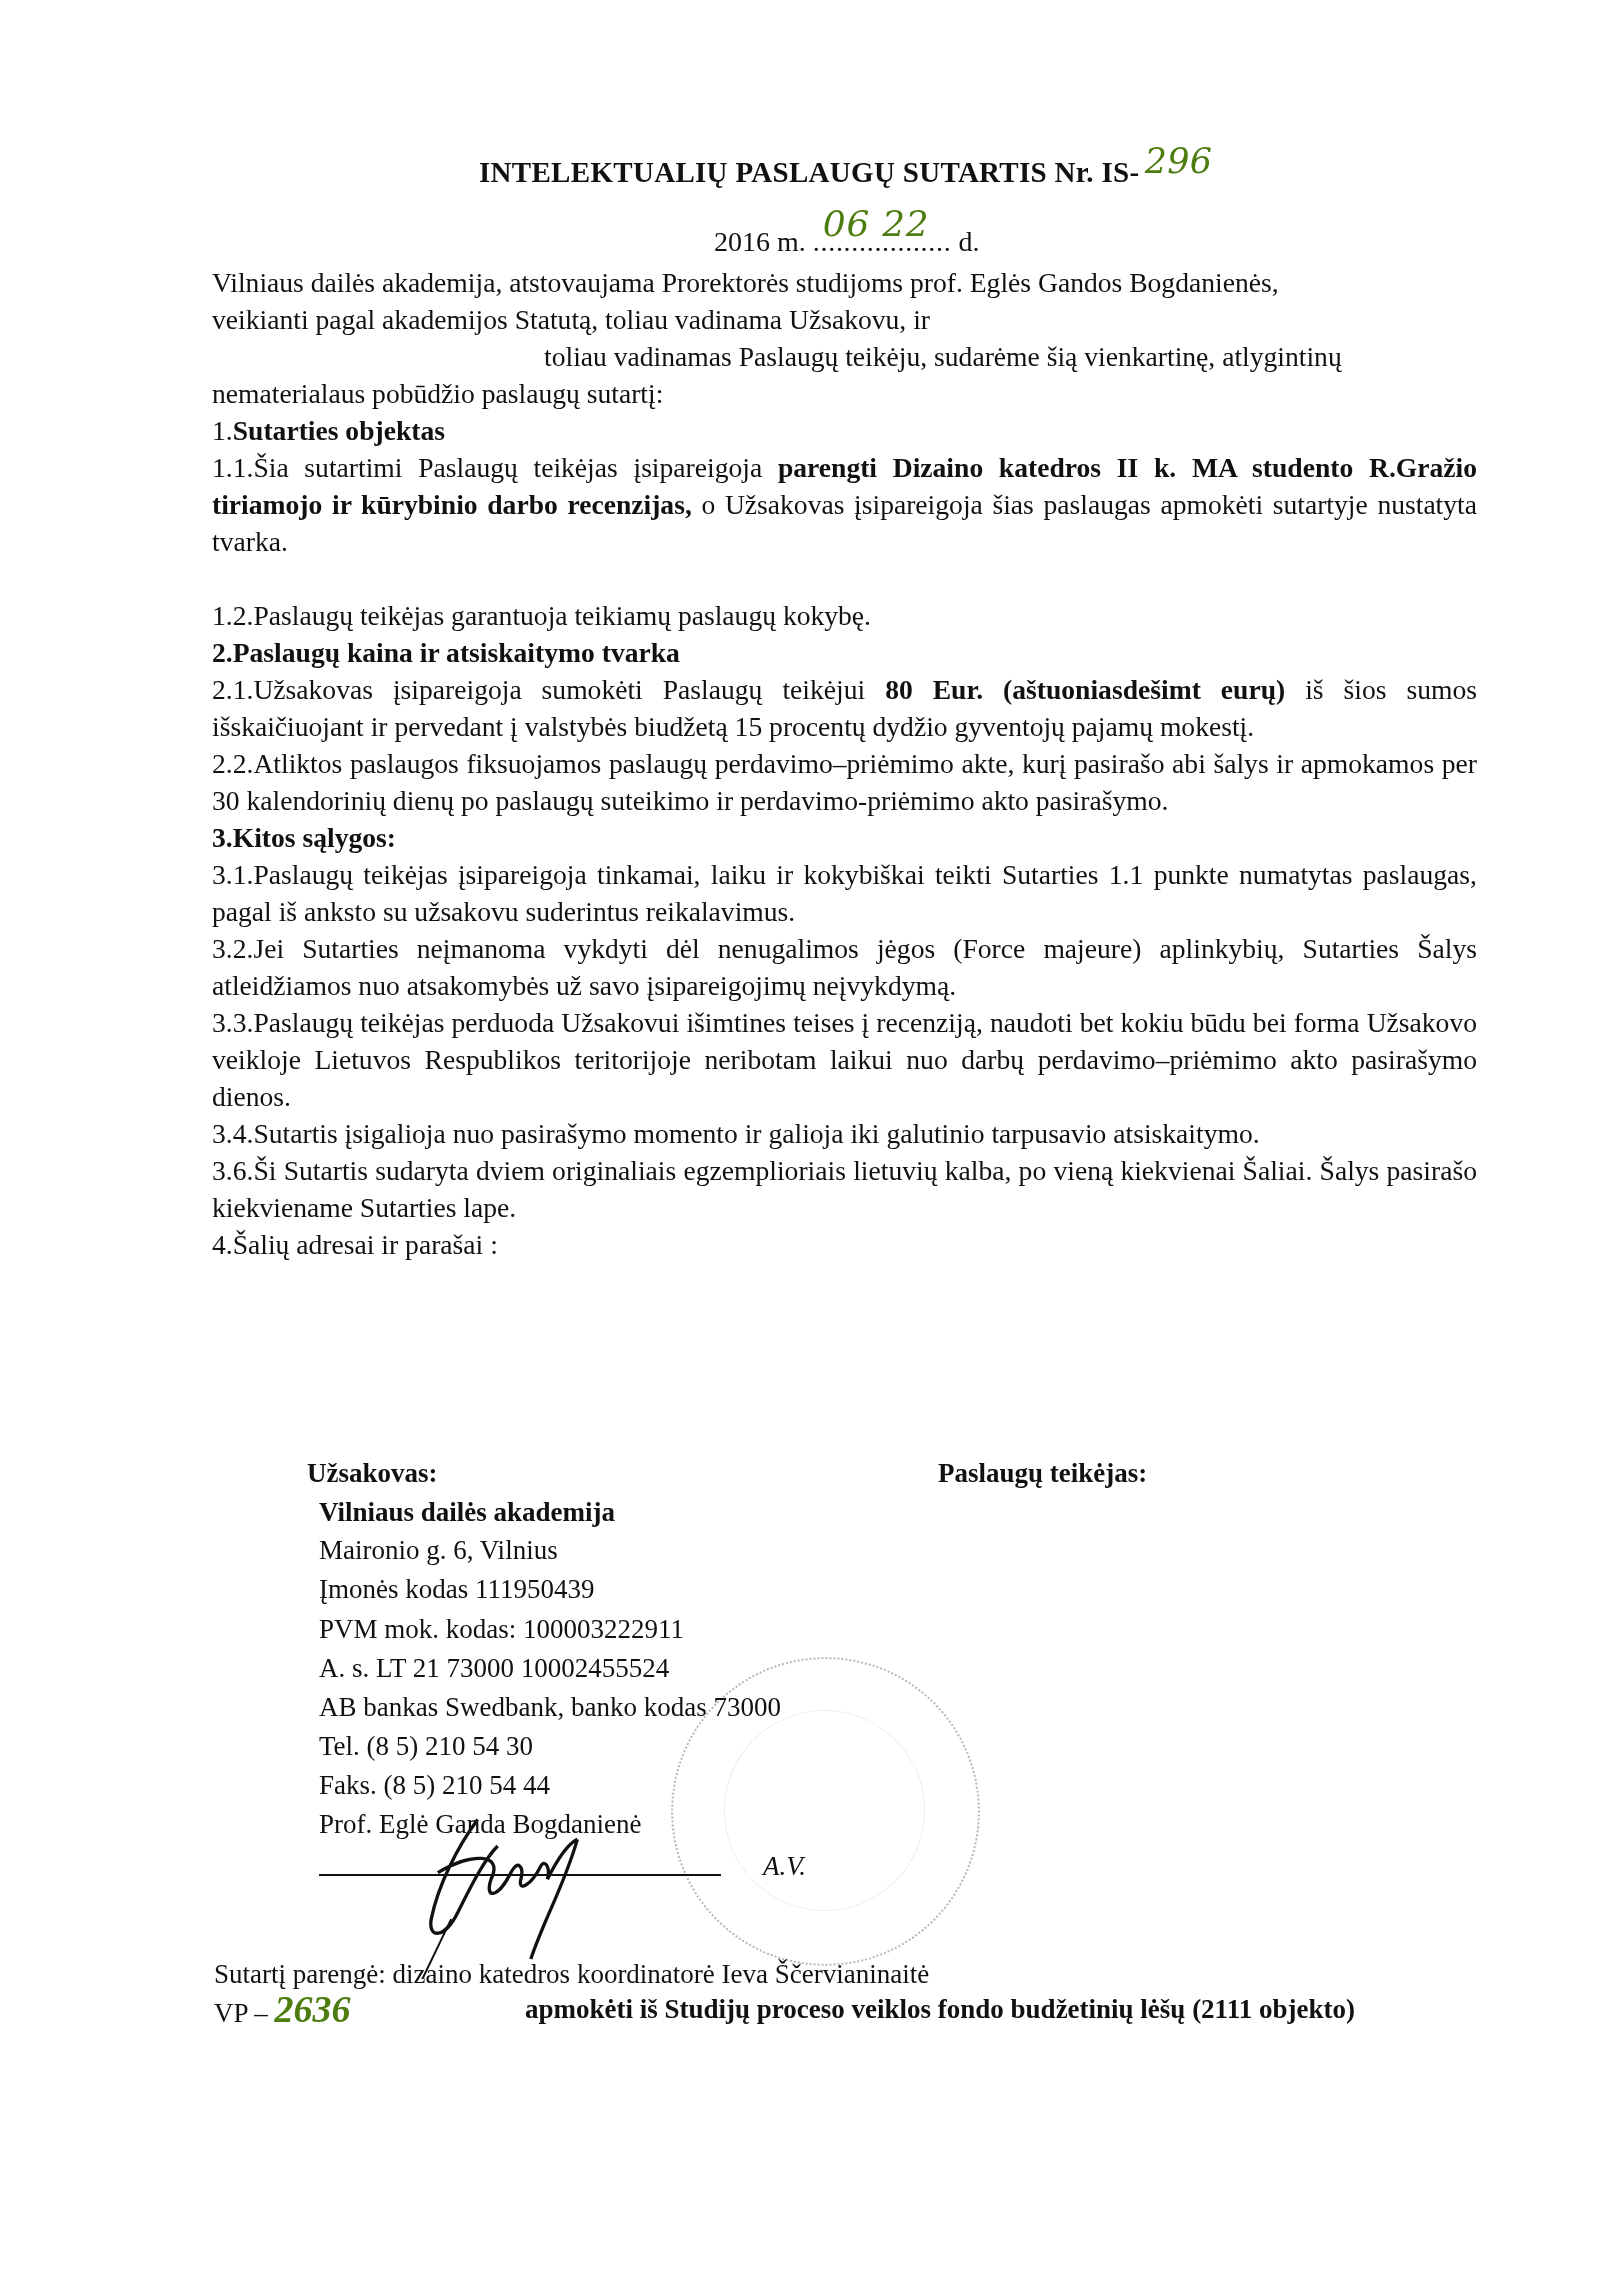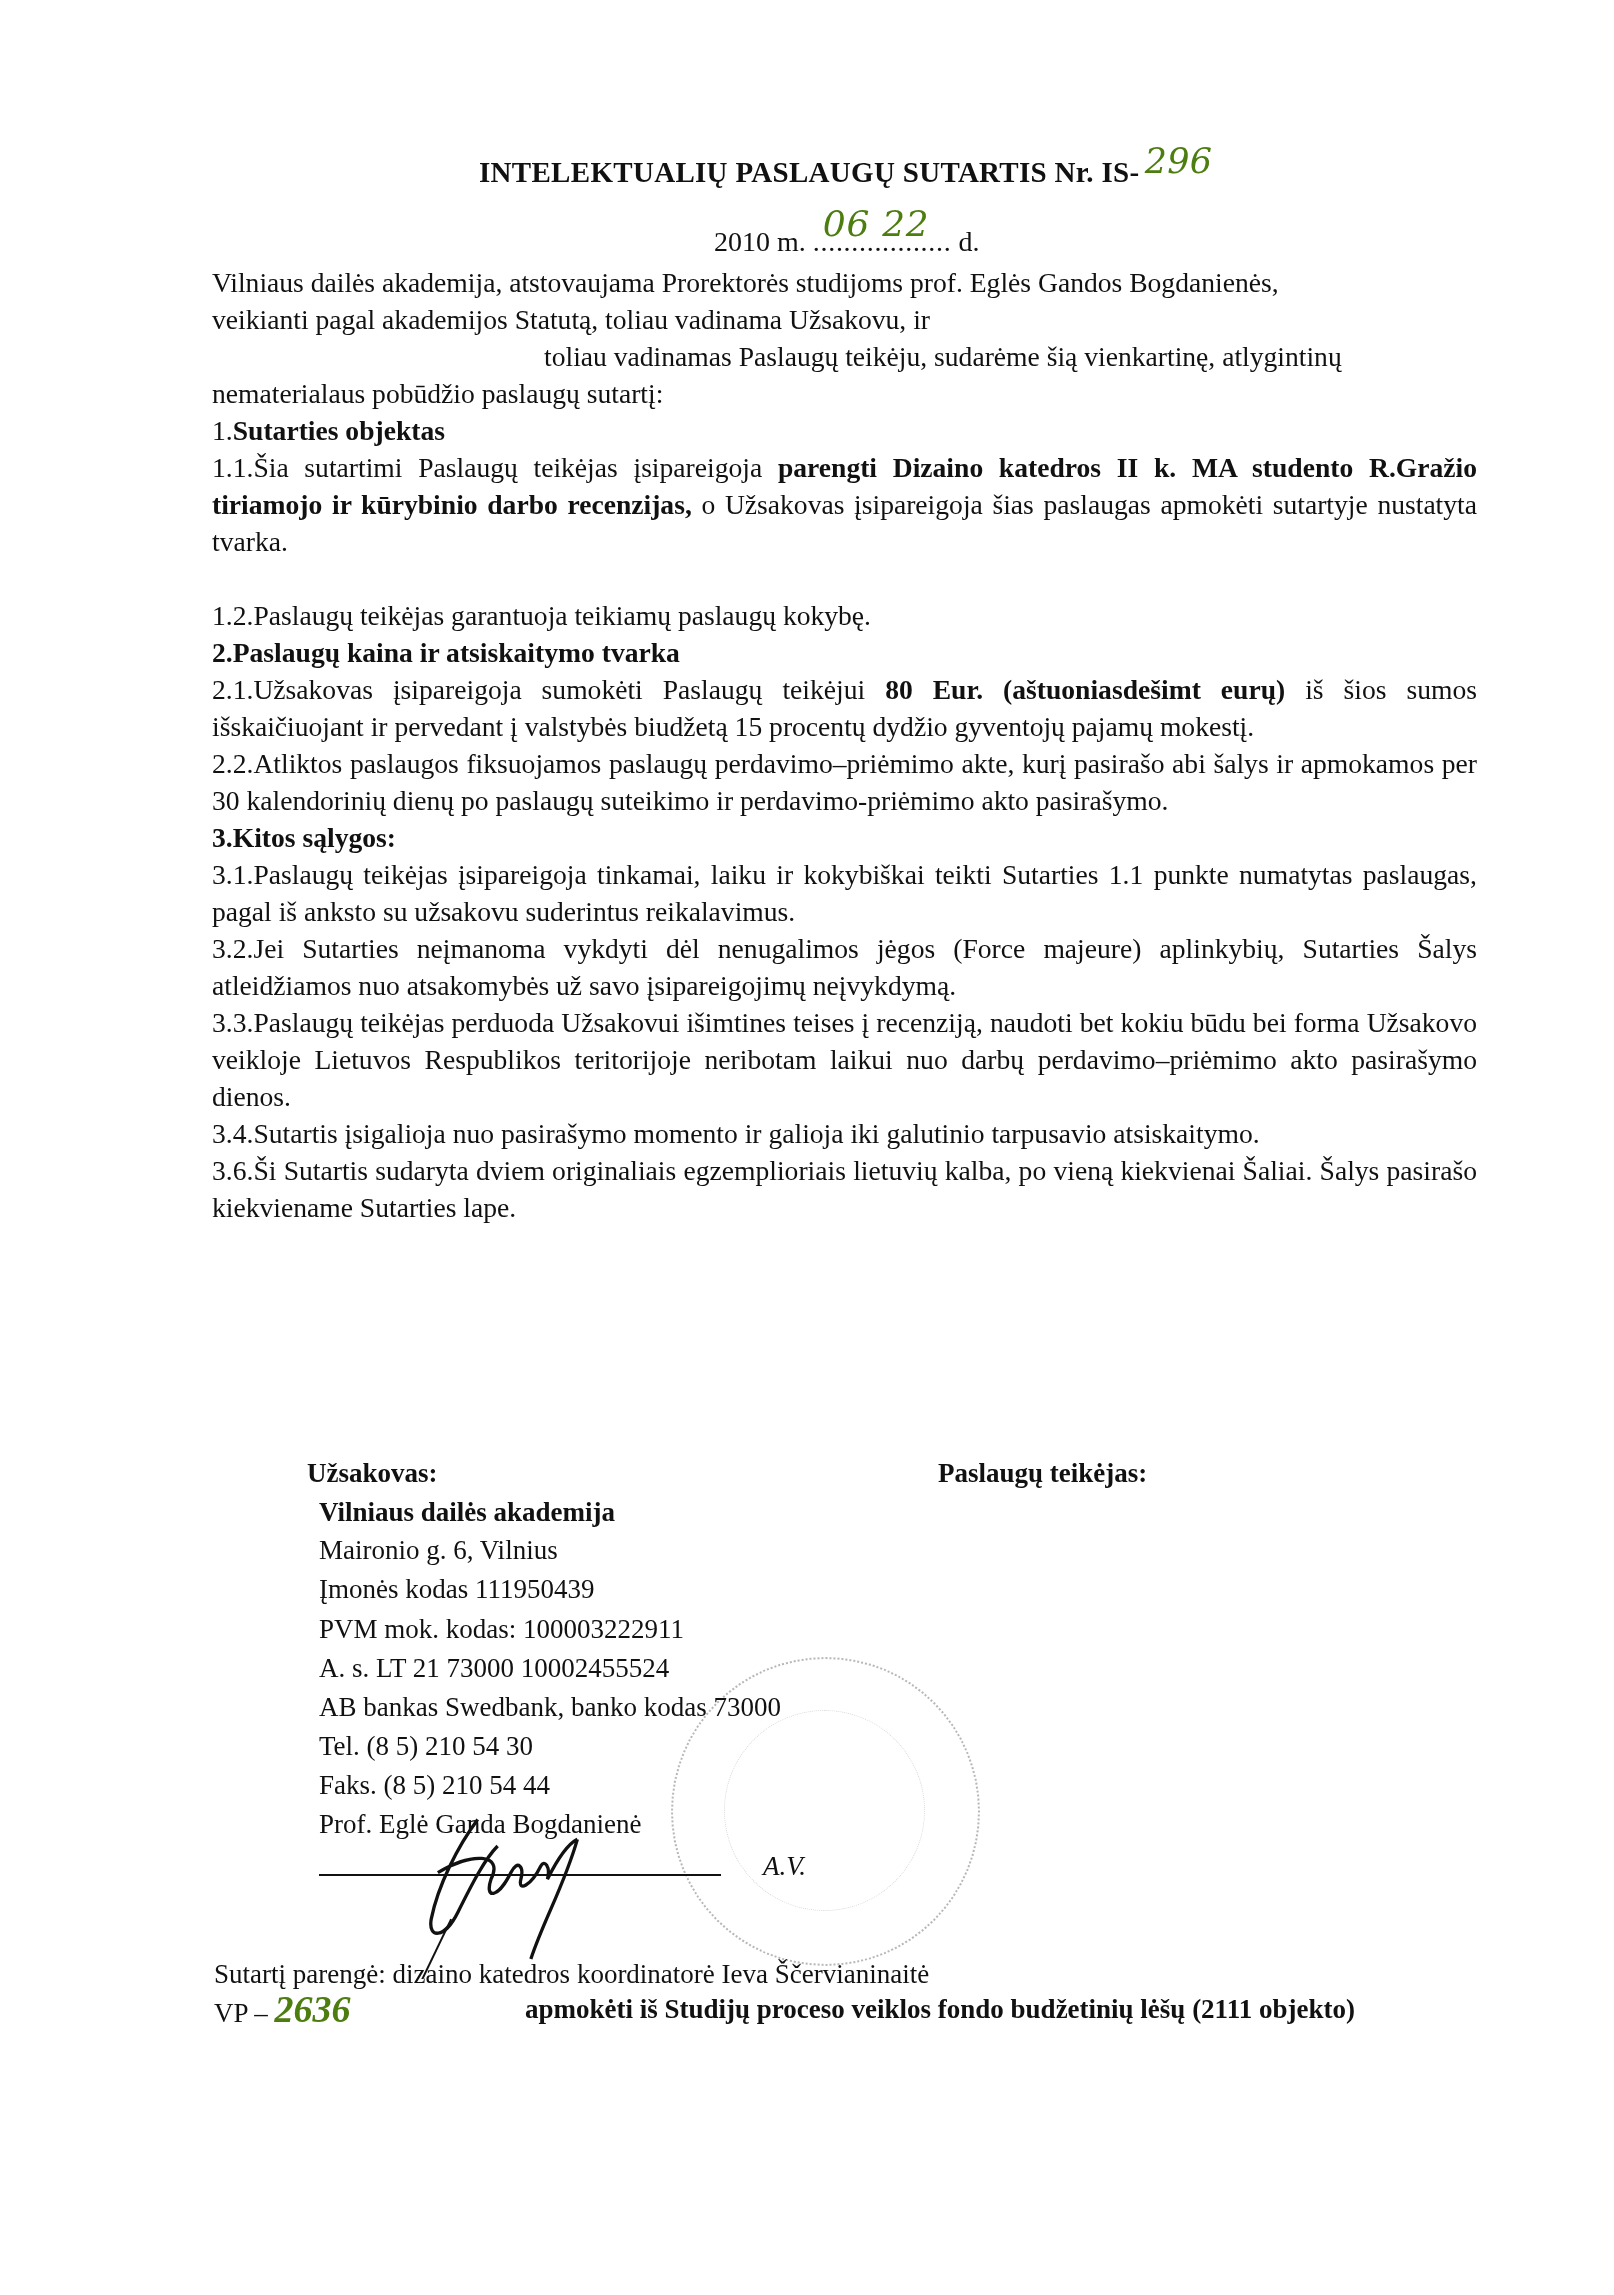--- a/index.html
+++ b/index.html
@@ -29,21 +29,21 @@
 </head>
 <body>
 
 <div>
 
   <div class="abs title">
     <span>INTELEKTUALIŲ PASLAUGŲ SUTARTIS Nr. IS-</span><span class="hand">296</span>
   </div>
 
   <div class="abs dateline">
-    <span>2010 m.</span>
+    <span>2016 m.</span>
     <span class="dots"><span>..................</span><span class="hand">06 22</span></span>
     <span>d.</span>
   </div>
 
   <div class="body">
     <p>Vilniaus dailės akademija, atstovaujama Prorektorės studijoms prof. Eglės Gandos Bogdanienės,</p>
     <p>veikianti pagal akademijos Statutą, toliau vadinama Užsakovu, ir</p>
     <p class="indent">toliau vadinamas Paslaugų teikėju, sudarėme šią vienkartinę, atlygintinų</p>
     <p>nematerialaus pobūdžio paslaugų sutartį:</p>
 
@@ -55,20 +55,21 @@
     <p><b>2.Paslaugų kaina ir atsiskaitymo tvarka</b></p>
     <p><span>2.1.Užsakovas įsipareigoja sumokėti Paslaugų teikėjui </span><b>80 Eur. (aštuoniasdešimt eurų)</b><span> iš šios sumos išskaičiuojant ir pervedant į valstybės biudžetą 15 procentų dydžio gyventojų pajamų mokestį.</span></p>
     <p>2.2.Atliktos paslaugos fiksuojamos paslaugų perdavimo–priėmimo akte, kurį pasirašo abi šalys ir apmokamos per 30 kalendorinių dienų po paslaugų suteikimo ir perdavimo-priėmimo akto pasirašymo.</p>
 
     <p><b>3.Kitos sąlygos:</b></p>
     <p>3.1.Paslaugų teikėjas įsipareigoja tinkamai, laiku ir kokybiškai teikti Sutarties 1.1 punkte numatytas paslaugas, pagal iš anksto su užsakovu suderintus reikalavimus.</p>
     <p>3.2.Jei Sutarties neįmanoma vykdyti dėl nenugalimos jėgos (Force majeure) aplinkybių, Sutarties Šalys atleidžiamos nuo atsakomybės už savo įsipareigojimų neįvykdymą.</p>
     <p>3.3.Paslaugų teikėjas perduoda Užsakovui išimtines teises į recenziją, naudoti bet kokiu būdu bei forma Užsakovo veikloje Lietuvos Respublikos teritorijoje neribotam laikui nuo darbų perdavimo–priėmimo akto pasirašymo dienos.</p>
     <p>3.4.Sutartis įsigalioja nuo pasirašymo momento ir galioja iki galutinio tarpusavio atsiskaitymo.</p>
     <p>3.6.Ši Sutartis sudaryta dviem originaliais egzemplioriais lietuvių kalba, po vieną kiekvienai Šaliai. Šalys pasirašo kiekviename Sutarties lape.</p>
+    <p>4.Šalių adresai ir parašai :</p>
   </div>
 
   <div class="stamp"></div>
   <div class="stamp-inner"></div>
 
   <div class="abs sig label" style="left:307px; top:1454px;">Užsakovas:</div>
   <div class="abs sig label" style="left:938px; top:1454px;">Paslaugų teikėjas:</div>
 
   <div class="abs sig label" style="left:319px; top:1493px;">Vilniaus dailės akademija</div>
   <div class="abs sig" style="left:319px; top:1531px;">Maironio g. 6, Vilnius</div>

